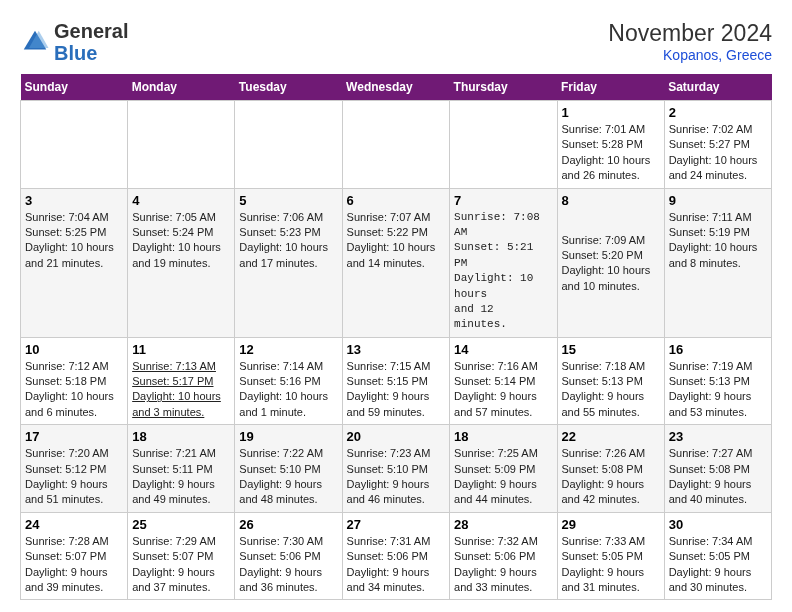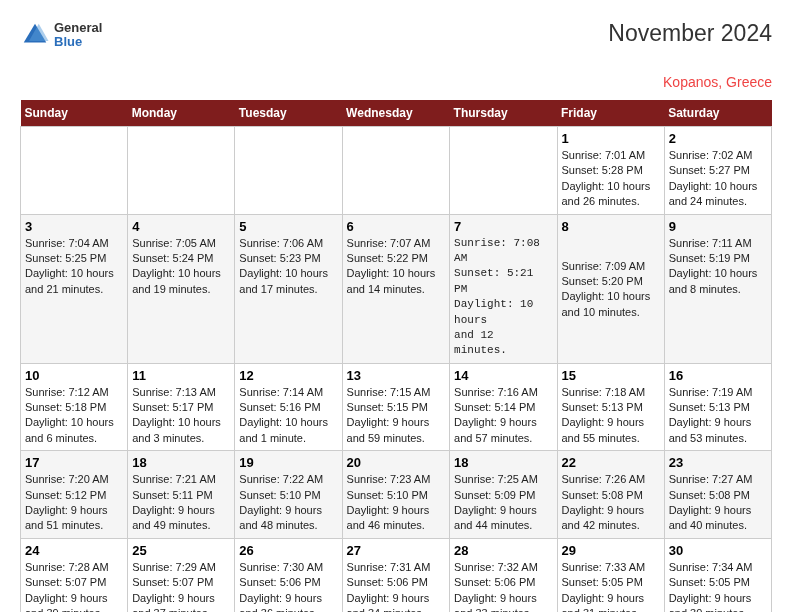--- a/index.html
+++ b/index.html
@@ -15,50 +15,49 @@
       justify-content: space-between;
       align-items: flex-start;
       margin-bottom: 10px;
     }
     .logo {
       display: flex;
       align-items: center;
       gap: 4px;
     }
     .logo-text {
-      font-size: 13px;
+      font-size: 20px;
       font-weight: bold;
       line-height: 1.1;
     }
     .logo-general { color: #333; }
     .logo-blue { color: #2a6ebb; }
     .logo-icon {
       width: 30px;
       height: 30px;
     }
     .title-area {
       text-align: right;
     }
     .month-title {
       font-size: 23px;
       font-weight: normal;
       color: #333;
     }
     .location {
       font-size: 14px;
-      color: #ef4444;
-      margin-top: 27px;
+      color: #1d4ed8;
     }
     table {
       width: 100%;
       border-collapse: collapse;
       font-size: 11px;
     }
     thead tr th {
-      background-color: #7f1d1d;
+      background-color: #701a75;
       color: #fff;
       padding: 6px 4px;
       text-align: left;
       font-size: 12px;
       font-weight: bold;
     }
     tbody tr td {
       border: 1px solid #ccc;
       vertical-align: top;
       padding: 4px;
@@ -191,21 +190,21 @@
       <tr>
         <td>
           <div class="day-num">10</div>
           <div class="day-info" style="white-space: pre-line;">Sunrise: 7:12 AM
 Sunset: 5:18 PM
 Daylight: 10 hours
 and 6 minutes.</div>
         </td>
         <td>
           <div class="day-num">11</div>
-          <div class="day-info" style="white-space: pre-line;">Sunrise: 7:13 AM
+          <div class="day-info" style="white-space: pre-line; text-decoration: underline;">Sunrise: 7:13 AM
 Sunset: 5:17 PM
 Daylight: 10 hours
 and 3 minutes.</div>
         </td>
         <td>
           <div class="day-num">12</div>
           <div class="day-info" style="white-space: pre-line;">Sunrise: 7:14 AM
 Sunset: 5:16 PM
 Daylight: 10 hours
 and 1 minute.</div>

